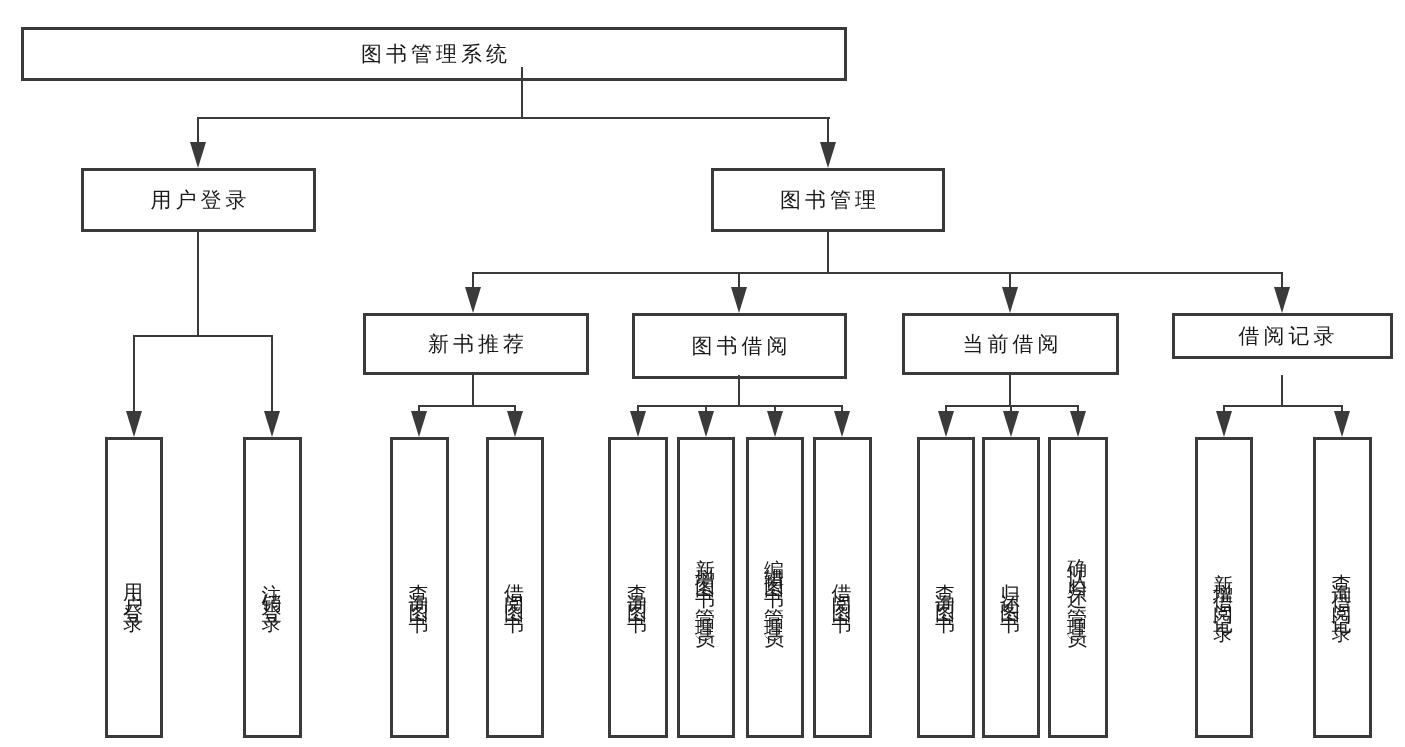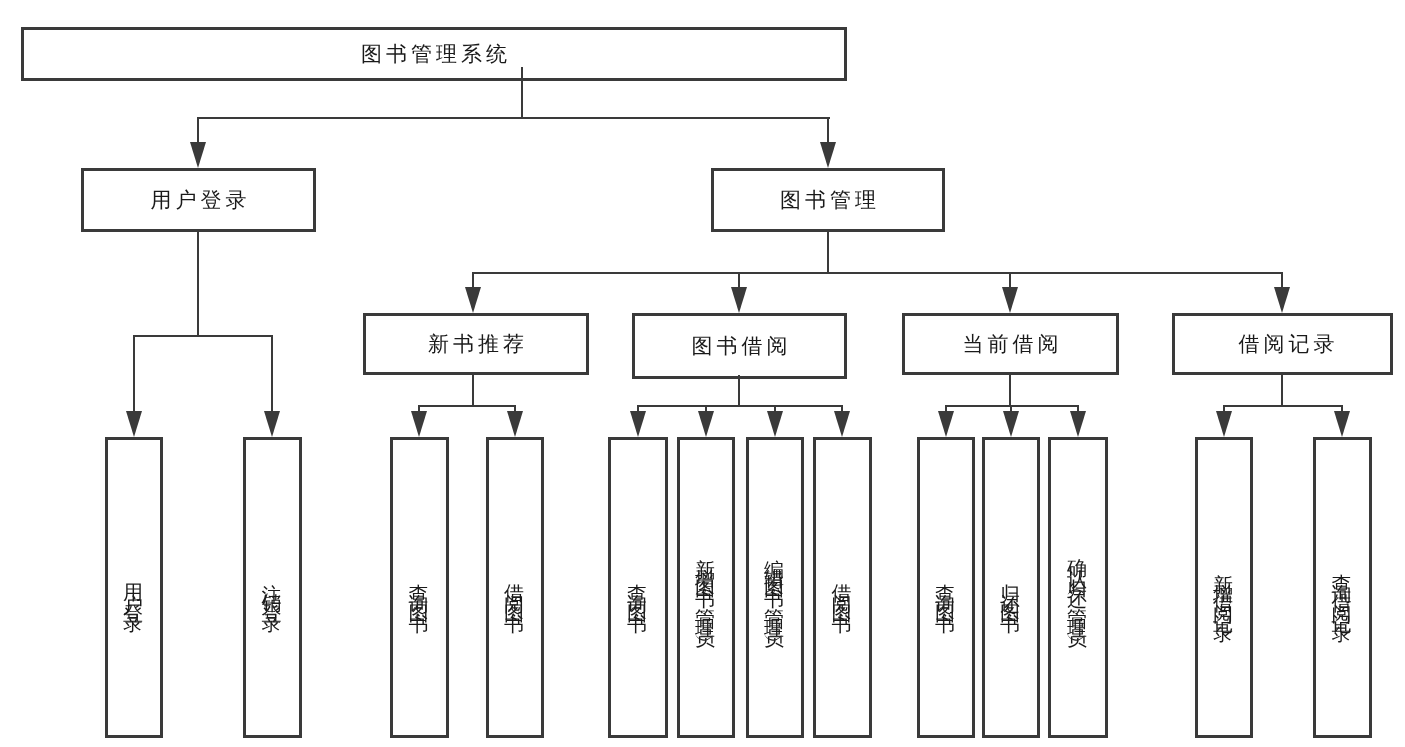--- a/index.html
+++ b/index.html
@@ -115,21 +115,21 @@
 
   <div class="node" style="left:363px; top:313px; width:226px; height:62px;">
     <span>新书推荐</span>
   </div>
   <div class="node" style="left:632px; top:313px; width:215px; height:66px;">
     <span>图书借阅</span>
   </div>
   <div class="node" style="left:902px; top:313px; width:217px; height:62px;">
     <span>当前借阅</span>
   </div>
-  <div class="node" style="left:1172px; top:313px; width:221px; height:62px;padding-left:8px;">
+  <div class="node" style="left:1172px; top:313px; width:221px; height:46px;padding-left:8px;">
     <span>借阅记录</span>
   </div>
 
   <div class="vline" style="left:472px; top:375px; height:30px;"></div>
   <div class="hline" style="left:418px; top:405px; width:98px;"></div>
   <div class="shaft" style="left:418px; top:405px; height:9px;"></div>
   <div class="shaft" style="left:514px; top:405px; height:9px;"></div>
   <div class="ah" style="left:411px; top:411px;"></div>
   <div class="ah" style="left:507px; top:411px;"></div>
 

